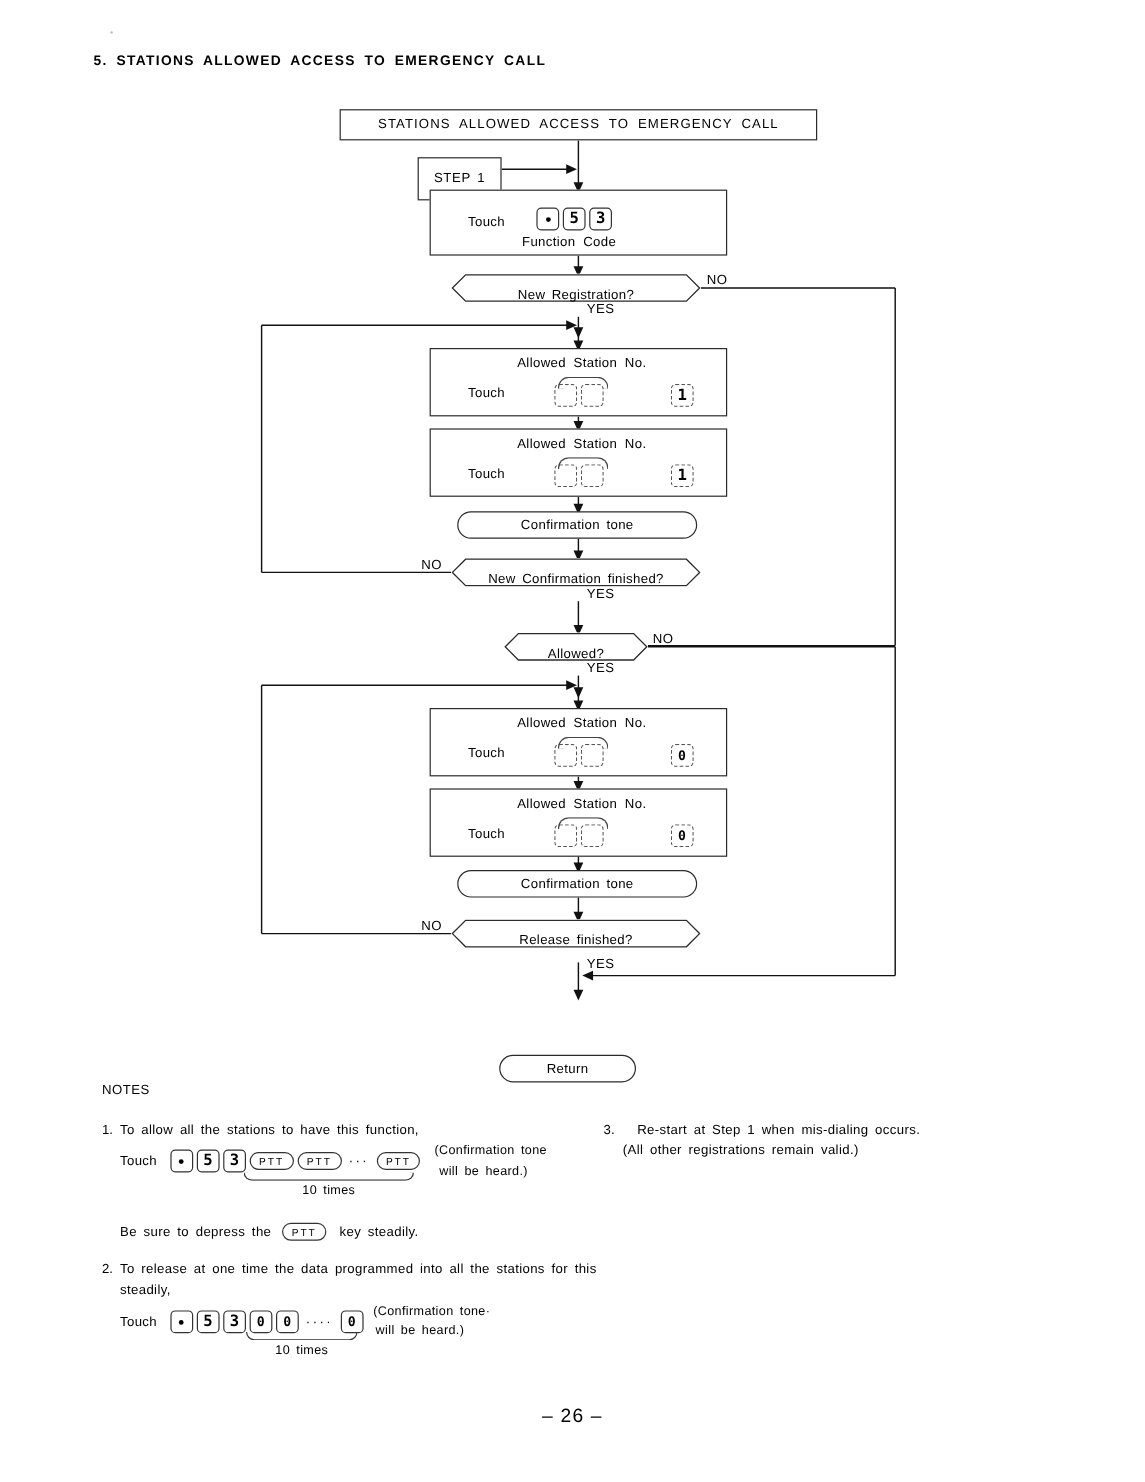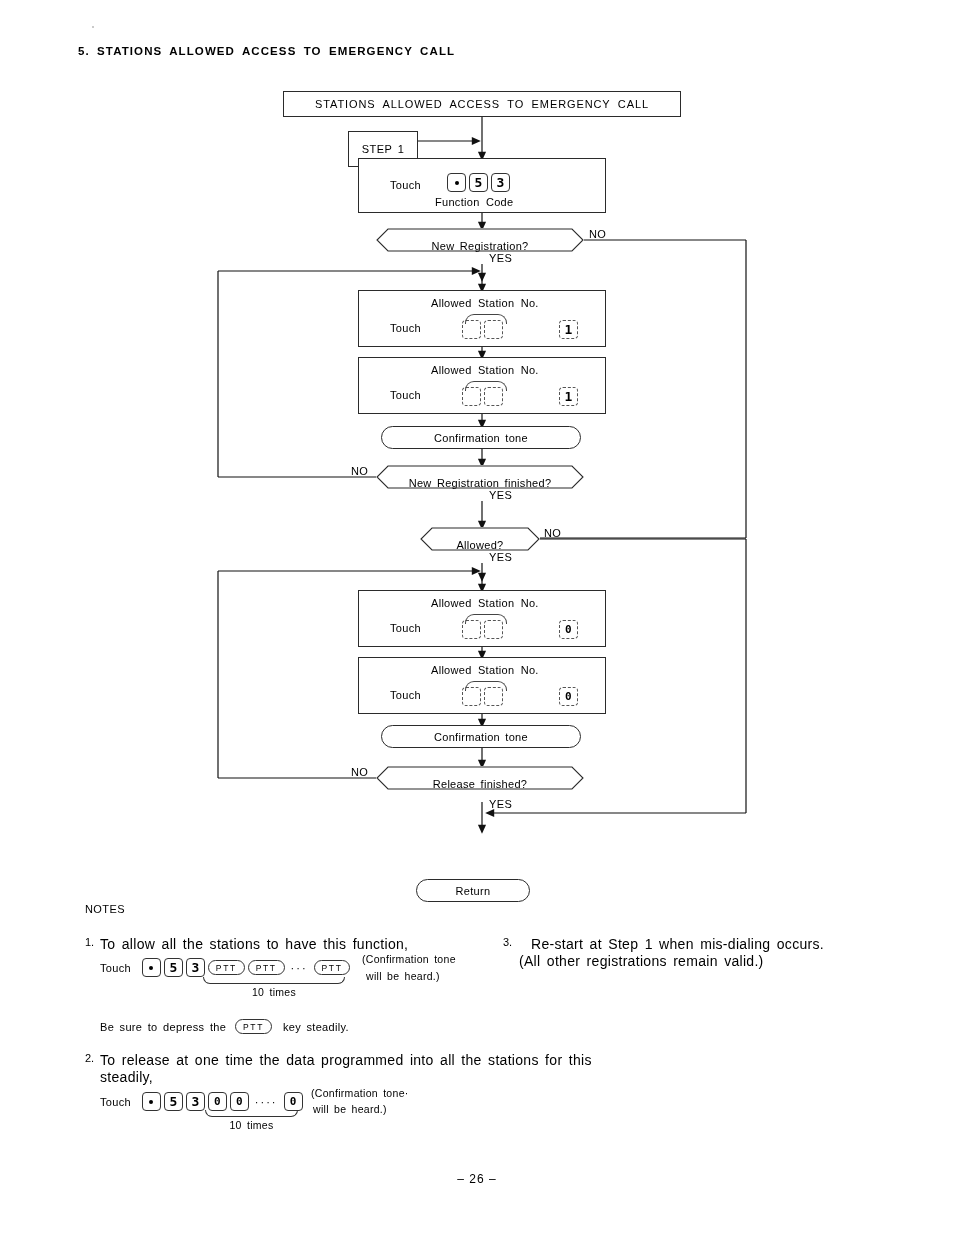--- a/index.html
+++ b/index.html
@@ -140,40 +140,40 @@
   }
   .keypair .kp-inner { display: inline-flex; gap: 3px; }
 
   .dots { font-size: 11px; letter-spacing: 2px; padding: 0 3px; }
 
   
   .notes-head {
     position: absolute; left: 85px; top: 903px;
     font-size: 11px; letter-spacing: .4px;
   }
-  .note { position: absolute; font-size: 14px; letter-spacing: .3px; word-spacing: 2.2px; }
+  .note { position: absolute; font-size: 11px; letter-spacing: .3px; word-spacing: 2.2px; }
   .note-num { position: absolute; font-size: 11px; }
   .note-line { white-space: nowrap; }
 
   .touch-seq { position: absolute; display: flex; align-items: center; gap: 3px; }
   .touch-seq .tlabel { font-size: 11px; margin-right: 8px; letter-spacing: .3px; }
 
   .brace-wrap { position: absolute; text-align: center; }
   .brace {
     height: 7px; border-bottom: 1px solid #333;
     border-left: 1px solid #333; border-right: 1px solid #333;
     border-radius: 0 0 8px 8px;
   }
   .brace-label { font-size: 10.5px; margin-top: 2px; letter-spacing: .3px; word-spacing: 2px; }
 
   .paren-note { position: absolute; font-size: 10.5px; letter-spacing: .3px; word-spacing: 2px; }
 
   .page-num {
     position: absolute; left: 0; top: 1172px; width: 954px;
-    text-align: center; font-size: 12px; letter-spacing: 1px;
+    text-align: center; font-size: 16px; letter-spacing: 1px;
   }
 </style>
 </head>
 <body>
 
 <div class="scan-dot"></div>
 
 <div class="section-title">5.  STATIONS  ALLOWED  ACCESS  TO  EMERGENCY  CALL</div>
 
 <svg id="flow">
@@ -279,21 +279,21 @@
   </span>
   <span class="key key-sq key-digit key-blank" style="position:absolute; left:200px; top:29px;">1</span>
 </div>
 
 <div class="node stadium conf1">Confirmation  tone</div>
 
 <div class="node hex d-newfin">
   <svg width="208" height="24" viewBox="0 0 208 24">
       <polygon points="12,1 196,1 207,12 196,23 12,23 1,12" fill="#fff" stroke="#2b2b2b" stroke-width="1.1"></polygon>
     </svg>
-  <span>New  Registration finished?</span>
+  <span>New  Confirmation finished?</span>
 </div>
 <div class="branch" style="left:351px; top:465px;">NO</div>
 <div class="branch" style="left:489px; top:489px;">YES</div>
 
 <div class="node hex d-release">
   <svg width="120" height="24" viewBox="0 0 120 24">
       <polygon points="12,1 108,1 119,12 108,23 12,23 1,12" fill="#fff" stroke="#2b2b2b" stroke-width="1.1"></polygon>
     </svg>
   <span>Allowed?</span>
 </div>

